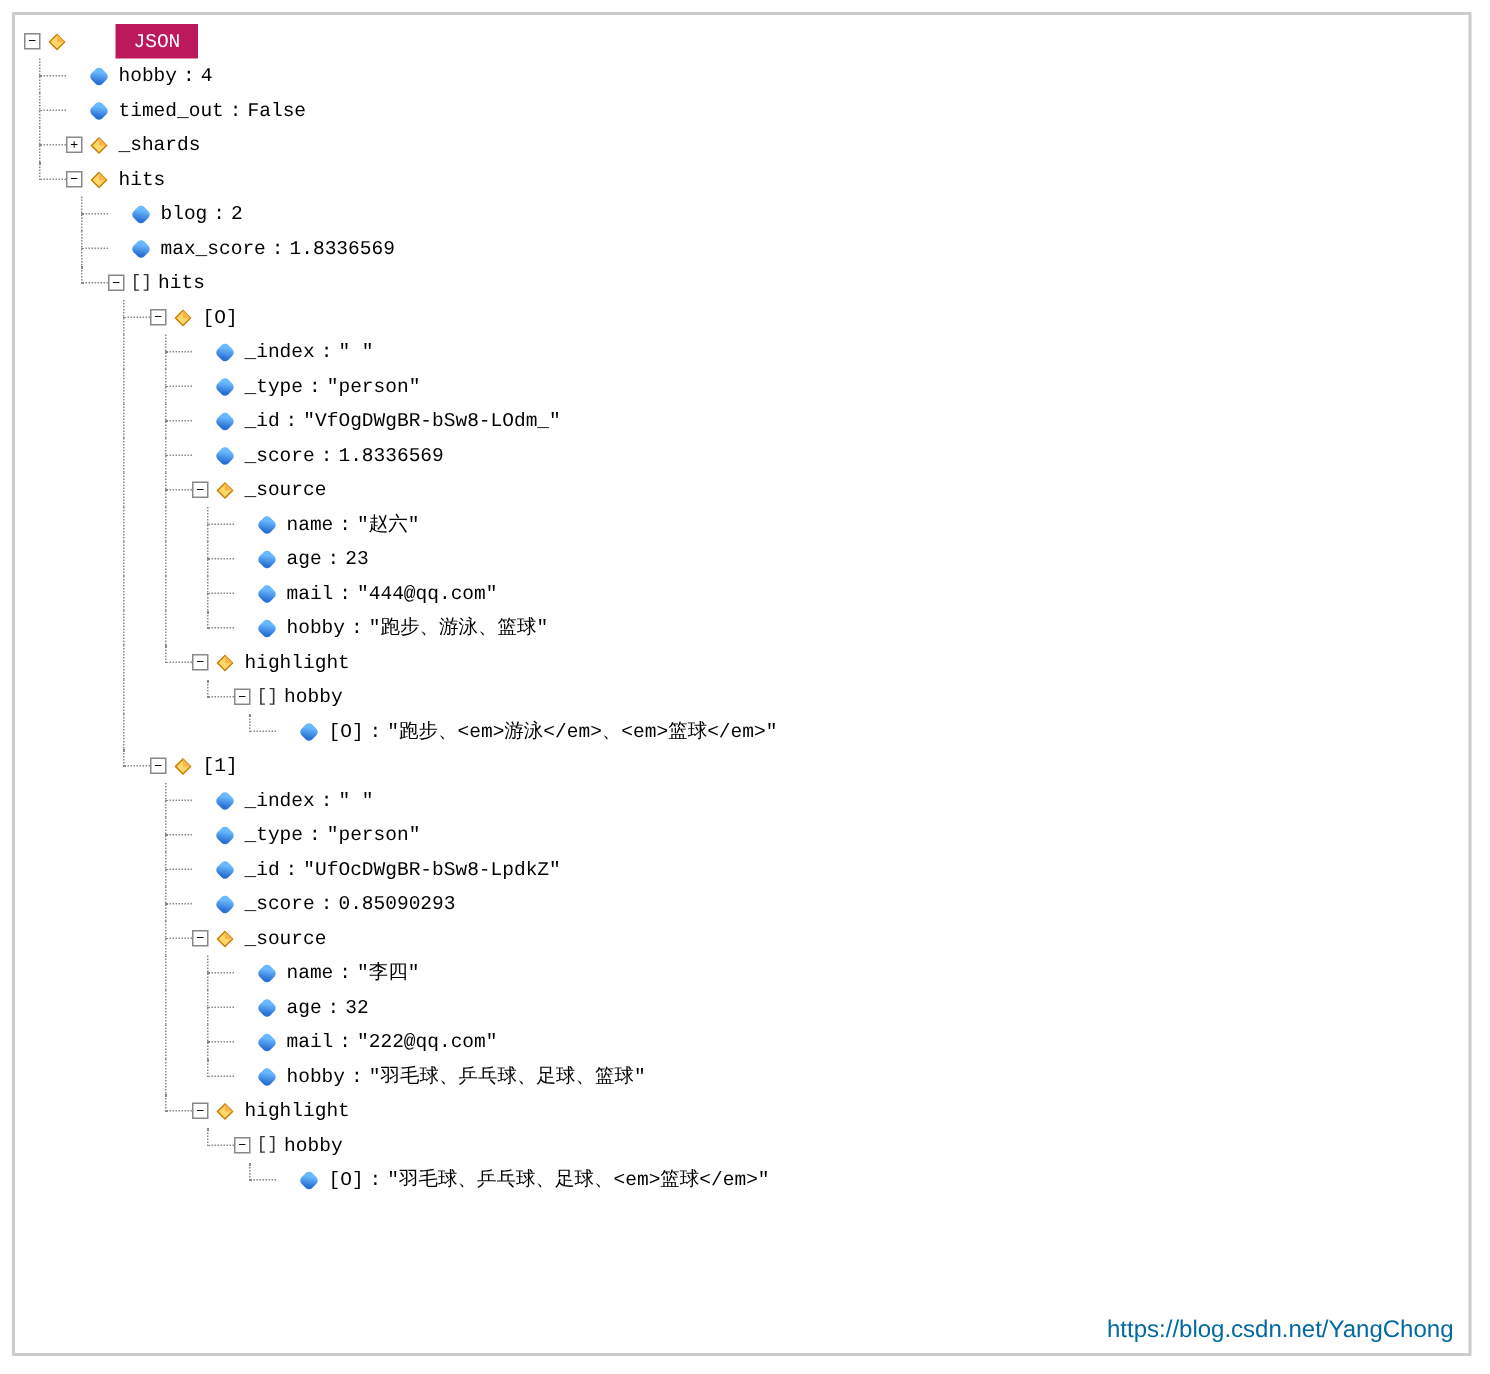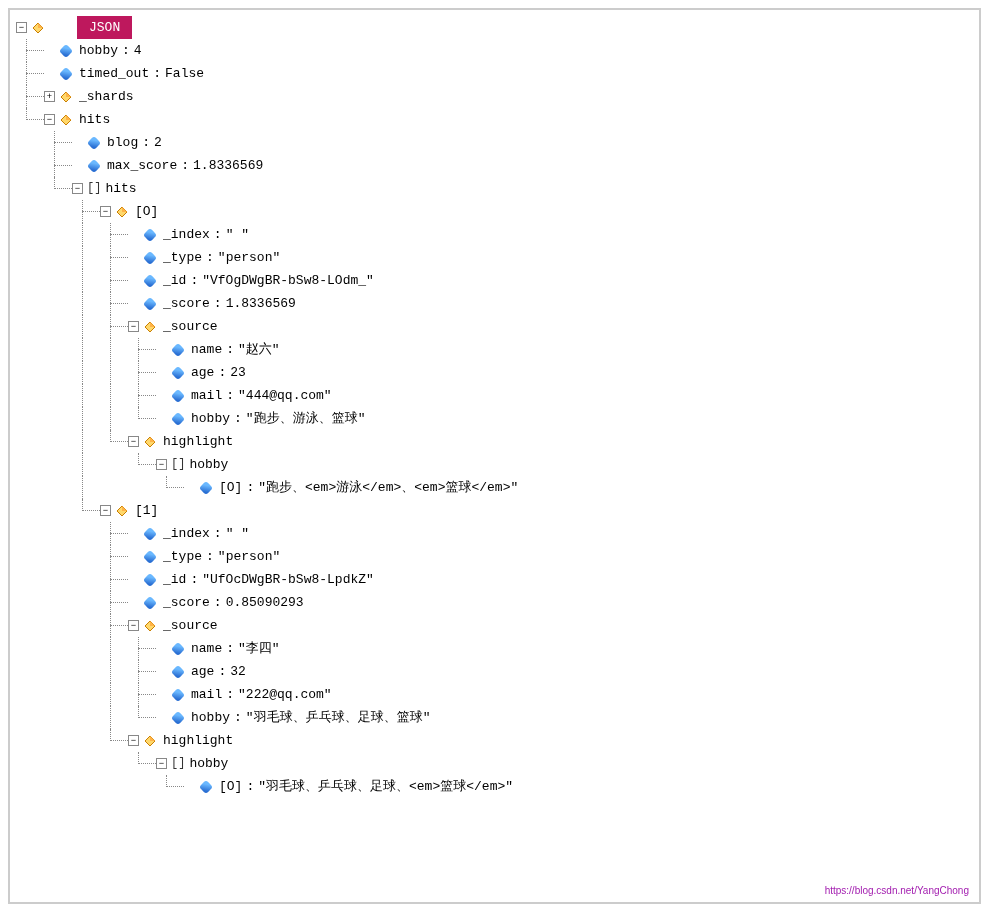--- a/index.html
+++ b/index.html
@@ -138,22 +138,22 @@
     background: #be185d;
     color: #fff;
     padding: 0 12px;
     margin-left: 26px;
   }
   .watermark {
     position: absolute;
     right: 10px;
     bottom: 6px;
     font-family: sans-serif;
-    font-size: 10px;
-    color: #a21caf;
+    font-size: 16px;
+    color: #0369a1;
   }
 </style>
 </head>
 <body>
 
 <div class="viewer">
 <div class="tree">
 
 <div class="row">
   <span class="toggle">−</span>

